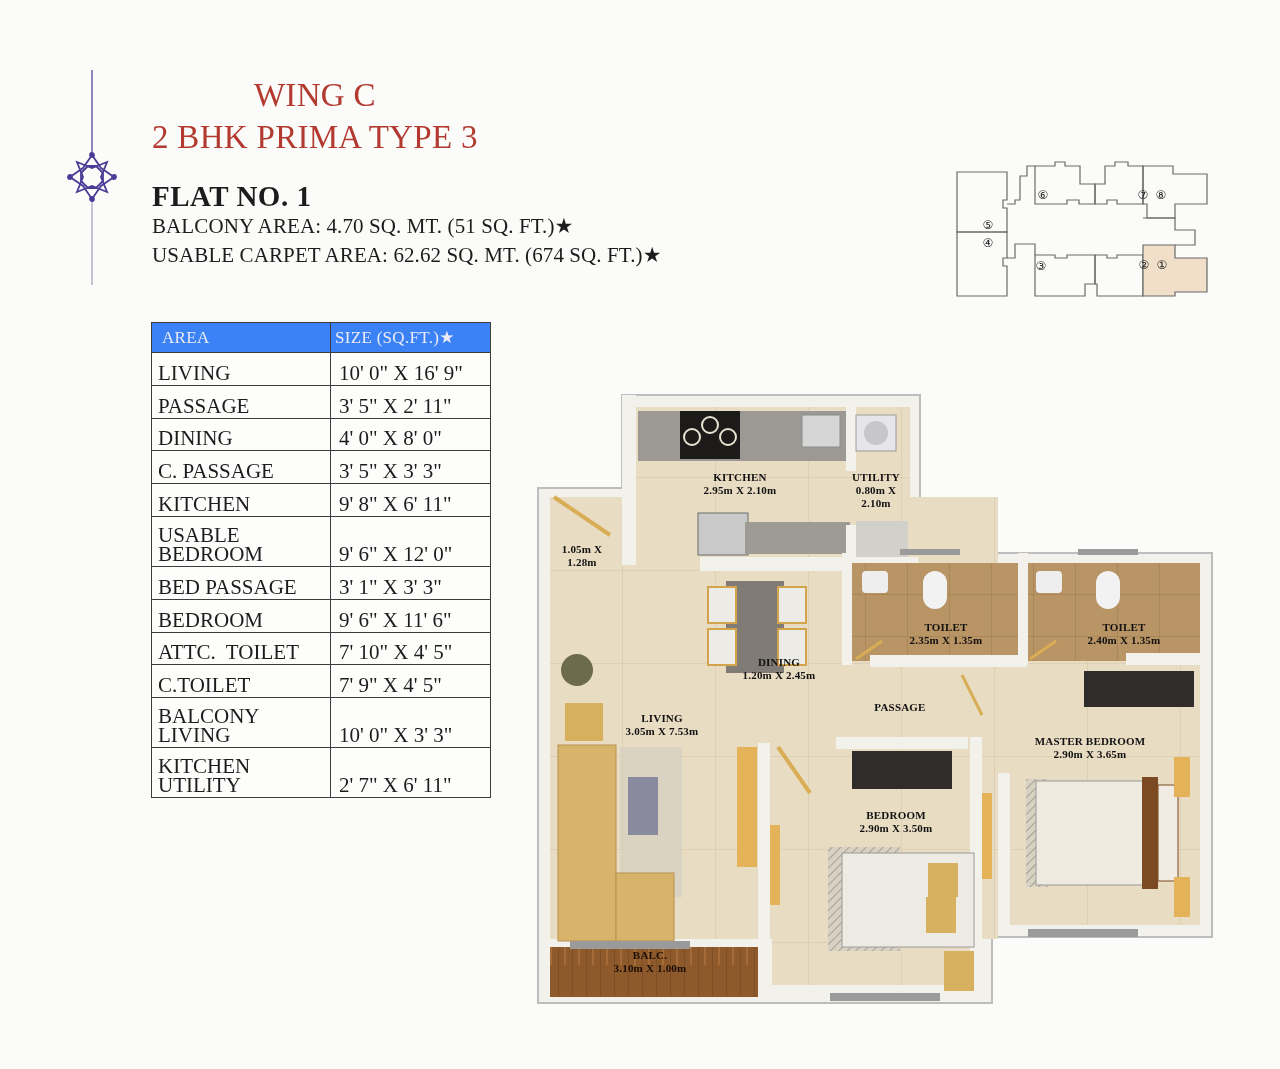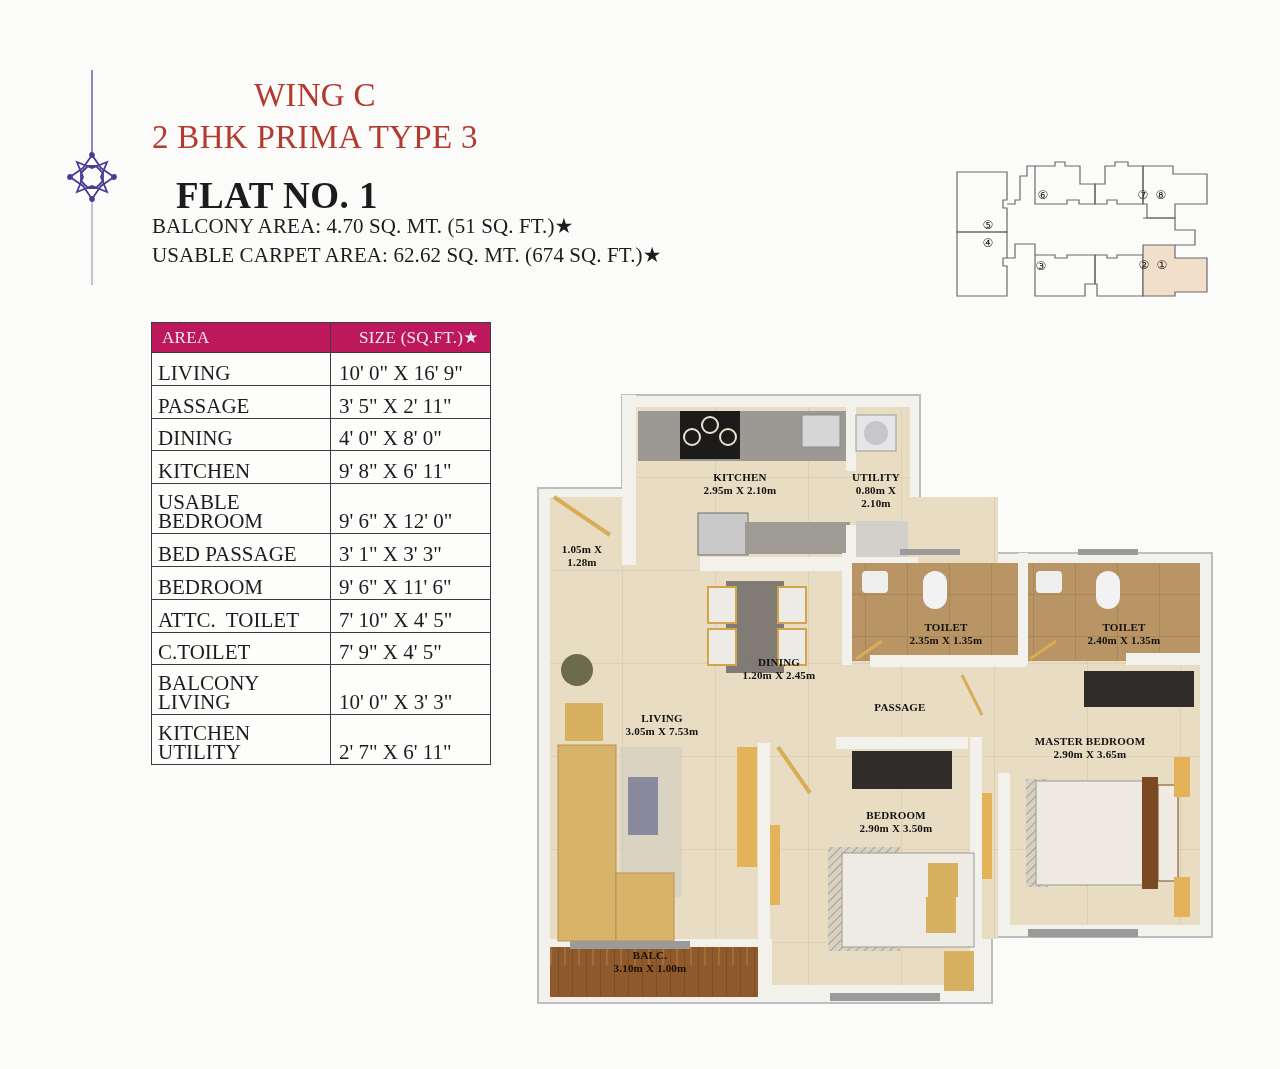--- a/index.html
+++ b/index.html
@@ -4,28 +4,28 @@
 <style>
   * { box-sizing: border-box; margin: 0; padding: 0; }
   html, body { width: 1280px; height: 1069px; background: #fbfbf9; overflow: hidden; }
   body { position: relative; font-family: "Liberation Serif", "DejaVu Serif", serif; color: #1c1c1c; }
 
   .ornament { position: absolute; left: 66px; top: 70px; width: 52px; height: 215px; }
   .title-block { position: absolute; left: 152px; top: 74px; }
   .title-line { color: #b23a30; font-size: 33px; line-height: 42px; letter-spacing: 0.3px; text-align: center; }
 
   .flat-block { position: absolute; left: 152px; top: 180px; }
-  .flat-no { font-size: 37px; font-weight: bold; line-height: 32px; letter-spacing: 0.5px; margin-left: 24px; }
+  .flat-no { font-size: 29px; font-weight: bold; line-height: 32px; letter-spacing: 0.5px; }
   .area-line { font-size: 21px; line-height: 28.5px; letter-spacing: 0.1px; }
 
   .key-plan { position: absolute; left: 955px; top: 160px; width: 260px; height: 140px; }
 
   table.area-table { position: absolute; left: 151px; top: 322px; border-collapse: collapse; width: 340px; }
-  table.area-table th { background: #be185d; color: #ecebf5; font-weight: normal; font-size: 17px; text-align: left; height: 30px; padding: 0 0 0 10px; border: 1.5px solid #3d3d3d; letter-spacing: 0.3px; }
-  table.area-table th:nth-child(2) { padding-left: 28px; }
+  table.area-table th { background: #3b82f6; color: #ecebf5; font-weight: normal; font-size: 17px; text-align: left; height: 30px; padding: 0 0 0 10px; border: 1.5px solid #3d3d3d; letter-spacing: 0.3px; }
+  table.area-table th:nth-child(2) { padding-left: 4px; }
   table.area-table td { font-size: 21px; border: 1.5px solid #3d3d3d; padding: 0 0 2px 6px; height: 32.8px; line-height: 19px; vertical-align: bottom; background: #fdfdfc; }
   table.area-table td:first-child { width: 179px; }
   table.area-table td:nth-child(2) { padding-left: 8px; }
   table.area-table tr.tall td { height: 50px; }
 
   .plan { position: absolute; left: 530px; top: 385px; width: 700px; height: 630px; }
   .room-label { position: absolute; font-family: "Liberation Serif", serif; font-weight: bold; font-size: 11px; line-height: 13px; text-align: center; color: #111; letter-spacing: 0.2px; }
 </style>
 </head>
 <body>
@@ -93,20 +93,24 @@
       </tr>
     <tr>
         <td>PASSAGE</td>
         <td>3' 5" X 2' 11"</td>
       </tr>
     <tr>
         <td>DINING</td>
         <td>4' 0" X 8' 0"</td>
       </tr>
     <tr>
+        <td>C. PASSAGE</td>
+        <td>3' 5" X 3' 3"</td>
+      </tr>
+    <tr>
         <td>KITCHEN</td>
         <td>9' 8" X 6' 11"</td>
       </tr>
     <tr class="tall">
         <td><span>USABLE</span><br><span>BEDROOM</span></td>
         <td>9' 6" X 12' 0"</td>
       </tr>
     <tr>
         <td>BED PASSAGE</td>
         <td>3' 1" X 3' 3"</td>

